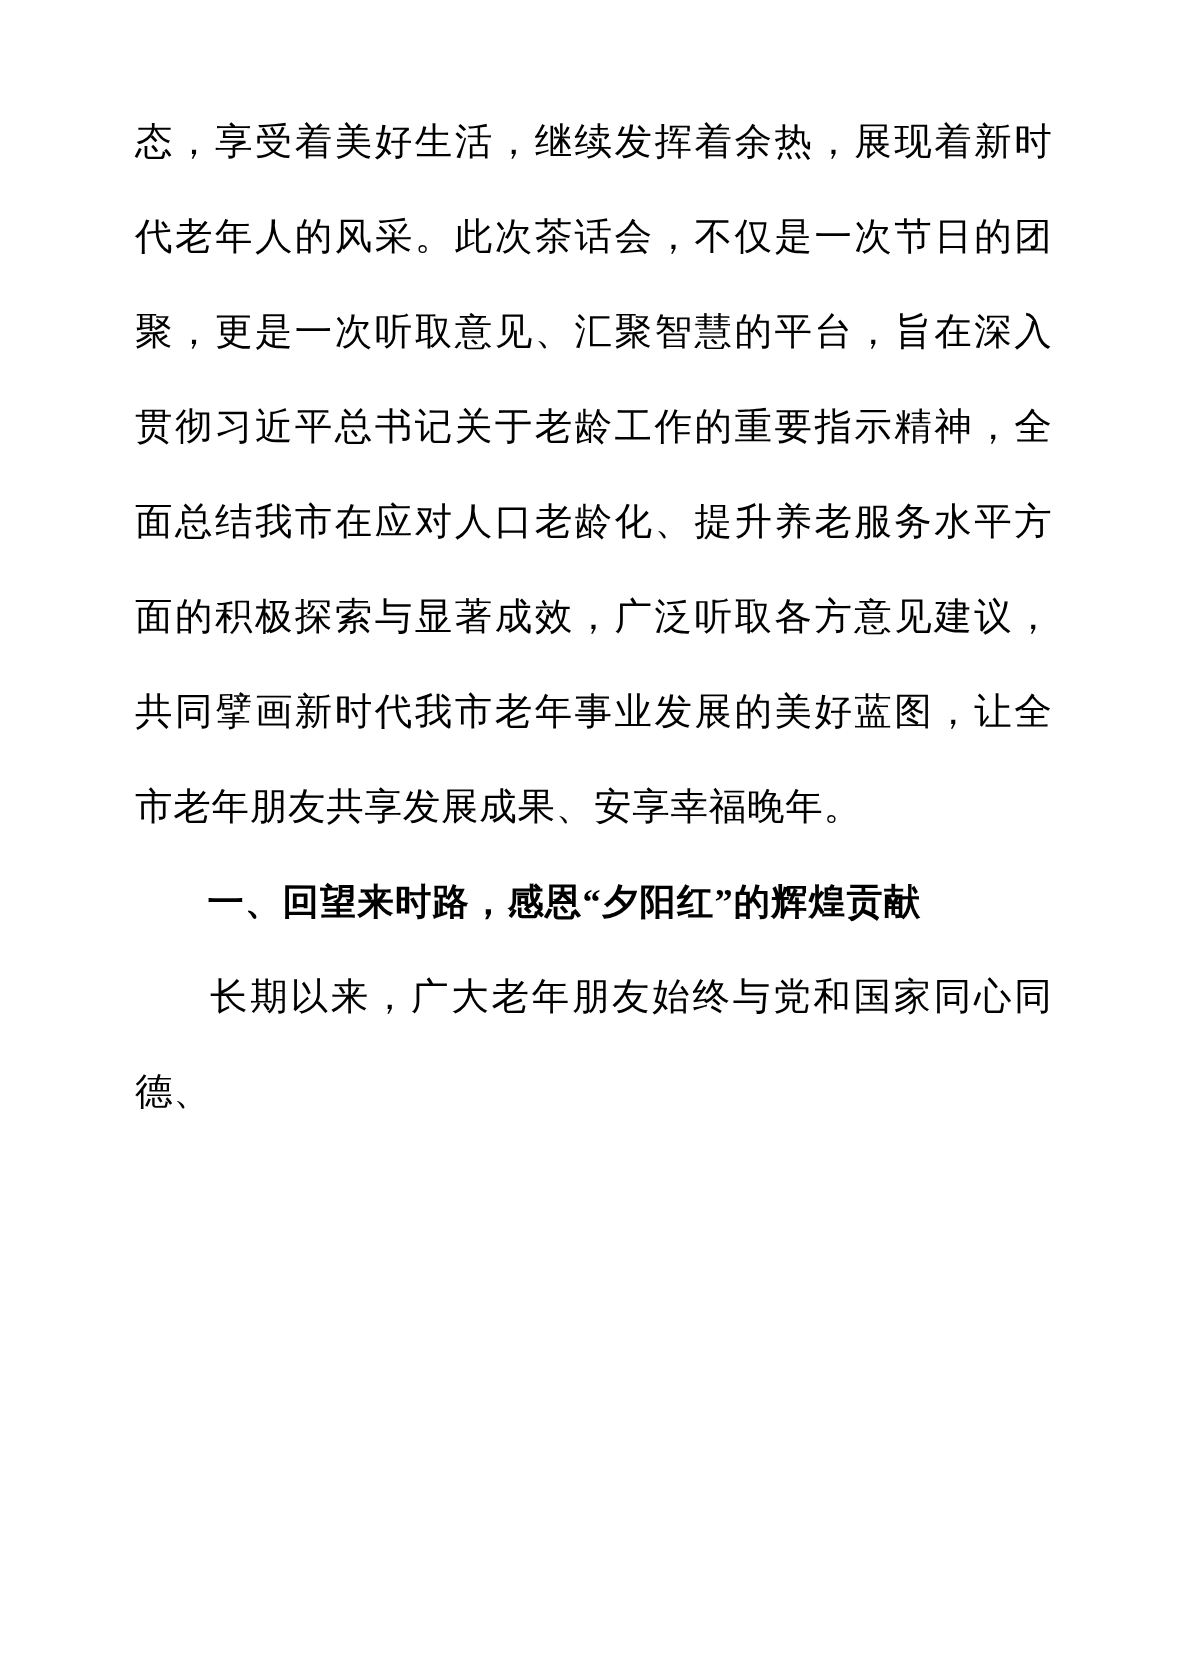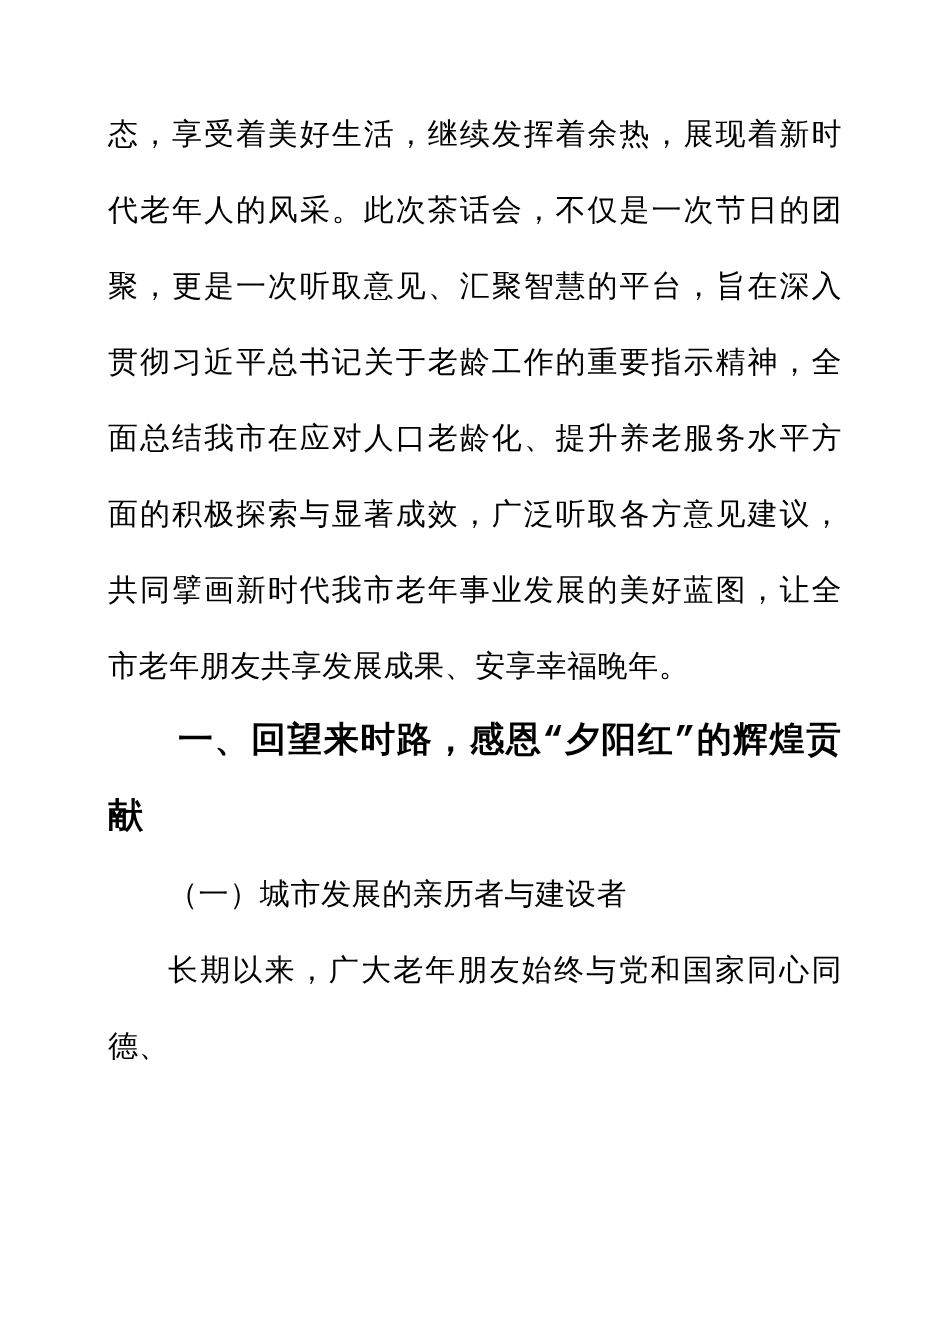--- a/index.html
+++ b/index.html
@@ -11,21 +11,21 @@
     width: 950px;
     height: 1344px;
     font-family: "Liberation Serif", "DejaVu Serif", serif;
     color: #000000;
     overflow: hidden;
   }
   .page {
     width: 950px;
     height: 1344px;
     box-sizing: border-box;
-    padding: 96px 108px 40px 108px;
+    padding: 76px 108px 40px 108px;
     position: relative;
   }
   .doc-body {
     font-size: 30px;
     line-height: 76px;
     letter-spacing: 0.6px;
     text-align: justify;
     text-justify: inter-ideograph;
   }
   p {
@@ -34,37 +34,36 @@
   }
   .para {
     text-indent: 2em;
   }
   .para-cont {
     text-indent: 0;
   }
   .heading {
     text-indent: 2em;
     font-weight: bold;
-    font-family: Liberation Mono, monospace;
-    font-size: 35px;
+    font-family: Liberation Serif, serif;
+    font-size: 29px;
     letter-spacing: 1px;
   }
   .subheading {
     text-indent: 2em;
   }
 </style>
 </head>
 <body>
 
 <div class="page">
   <div class="doc-body">
 
     <p class="para para-cont">态，享受着美好生活，继续发挥着余热，展现着新时代老年人的风采。此次茶话会，不仅是一次节日的团聚，更是一次听取意见、汇聚智慧的平台，旨在深入贯彻习近平总书记关于老龄工作的重要指示精神，全面总结我市在应对人口老龄化、提升养老服务水平方面的积极探索与显著成效，广泛听取各方意见建议，共同擘画新时代我市老年事业发展的美好蓝图，让全市老年朋友共享发展成果、安享幸福晚年。</p>
 
     <p class="heading">一、回望来时路，感恩“夕阳红”的辉煌贡献</p>
 
 
-    <p class="subheading">（一）城市发展的亲历者与建设者</p>
 
     <p class="para">长期以来，广大老年朋友始终与党和国家同心同德、</p>
 
   </div>
 </div>
 
 </body></html>

